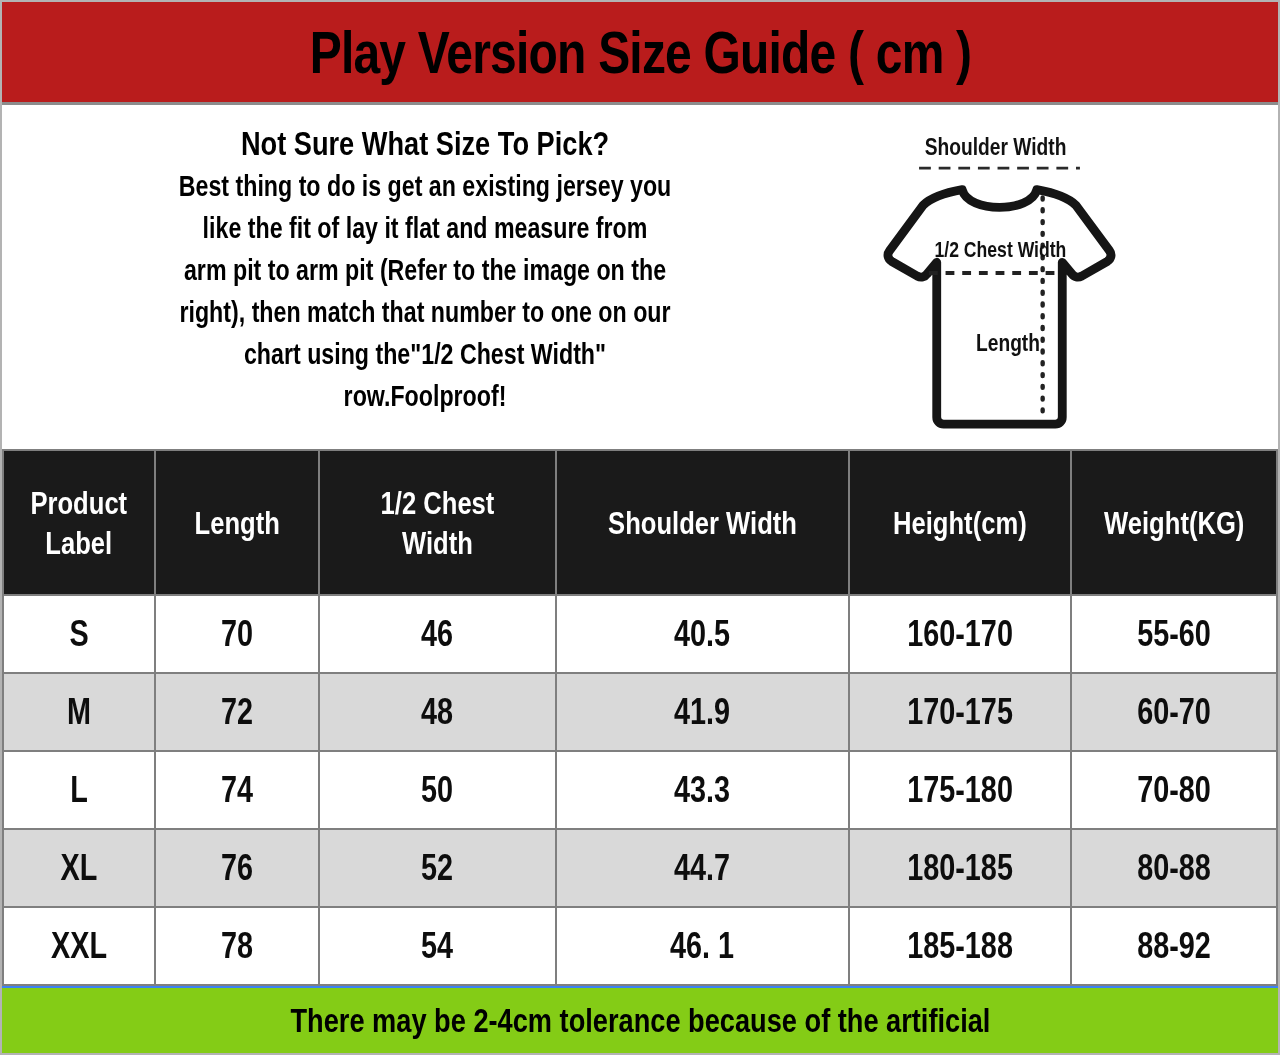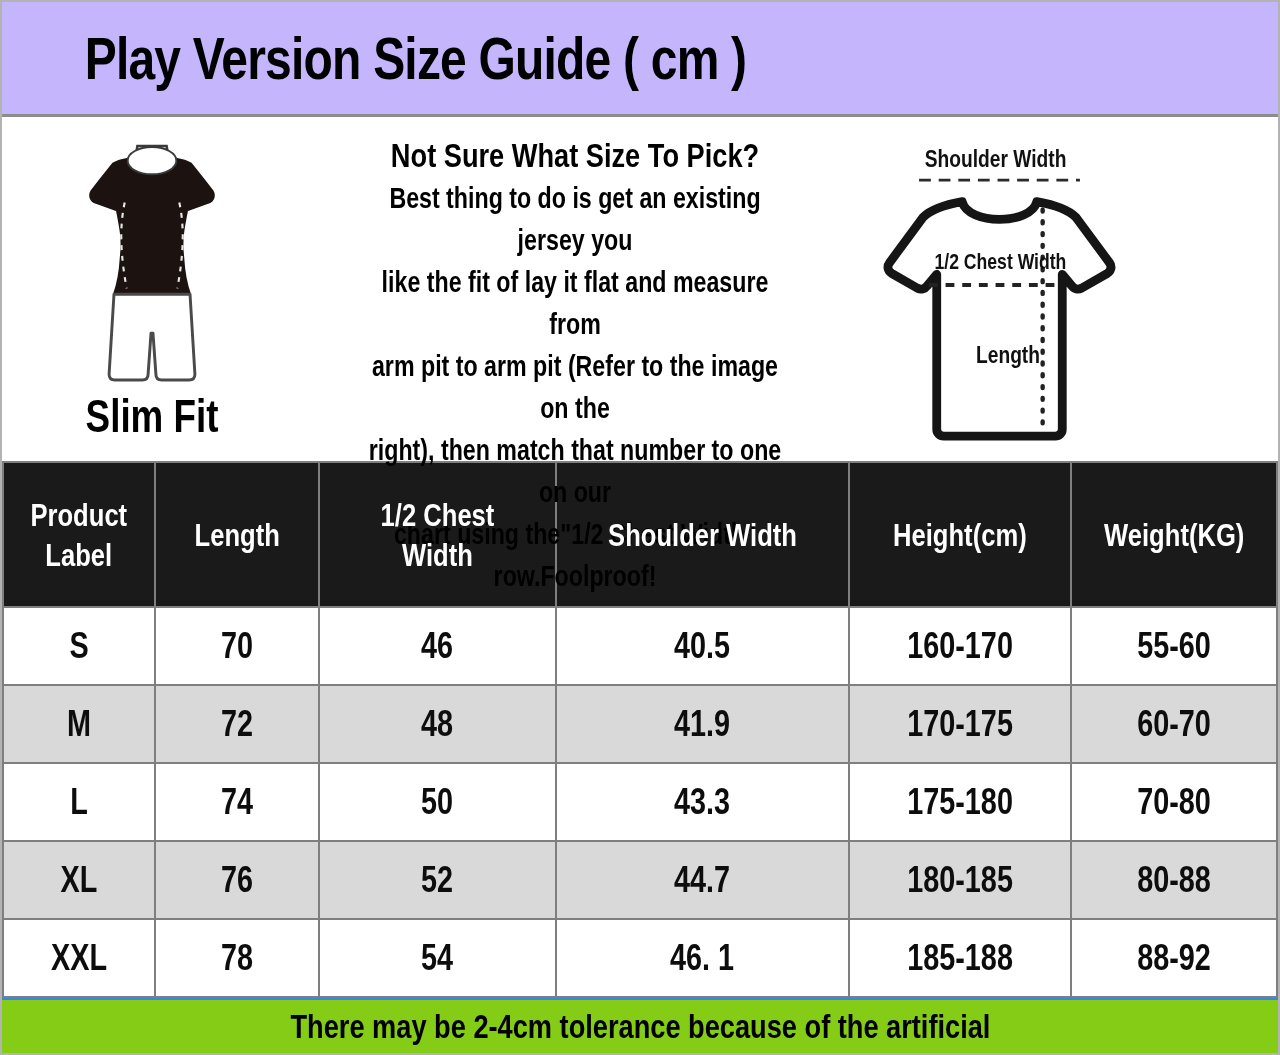--- a/index.html
+++ b/index.html
@@ -4,21 +4,21 @@
 <style>
   * { margin:0; padding:0; box-sizing:border-box; }
   html,body { background:#fff; }
   body { width:1280px; height:1055px; font-family:"Liberation Sans", sans-serif; color:#111; }
   .page { width:1280px; height:1055px; border:2px solid #b3b3b3; display:flex; flex-direction:column; overflow:hidden; background:#fff; }
 
   .squish { display:inline-block; transform:scaleX(0.8); transform-origin:50% 50%; white-space:nowrap; }
   .squish-block { display:block; transform:scaleX(0.8); transform-origin:50% 50%; }
 
   
-  .title-band { height:115px; background:#c4b5fd; border-bottom:3px solid #8c8c8c; display:flex; align-items:center; }
+  .title-band { height:103px; background:#b91c1c; border-bottom:3px solid #8c8c8c; display:flex; align-items:center; justify-content:center; }
   .title-band h1 { font-size:60px; font-weight:700; letter-spacing:-1px; color:#000; }
 
   
   .info { height:344px; display:flex; background:#fff; }
   .fit-col { width:300px; position:relative; }
   .fit-figure { position:absolute; left:72px; top:22px; }
   .fit-label { position:absolute; top:272px; left:0; width:300px; text-align:center; font-size:46px; font-weight:700; color:#000; }
 
   .help-col { flex:1; text-align:center; padding-top:16px; }
   .help-heading { font-size:34px; font-weight:700; color:#000; line-height:44px; }
@@ -48,31 +48,20 @@
 <body>
 
 <div class="page">
 
   <div class="title-band">
     <h1><span class="squish">Play Version Size Guide ( cm )</span></h1>
   </div>
 
   <div class="info">
 
-    <div class="fit-col">
-      <svg class="fit-figure" width="156" height="250" viewBox="0 0 160 250">
-        <path d="M62,22 L65,4 L95,4 L98,22" fill="#ffffff" stroke="#3a3a3a" stroke-width="2.5"></path>
-        <path d="M40,22 C55,13 105,13 120,22 C128,32 136,42 142,50 C145,55 143,60 138,62 L116,70 C112,90 110,100 112,118 C113,135 116,148 119,156 L41,156 C44,148 47,135 48,118 C50,100 48,90 44,70 L22,62 C17,60 15,55 18,50 C24,42 32,32 40,22 Z" fill="#1c1310" stroke="#1c1310" stroke-width="2" stroke-linejoin="round"></path>
-        <ellipse cx="80" cy="19" rx="25" ry="14" fill="#ffffff" stroke="#3a3a3a" stroke-width="2"></ellipse>
-        <path d="M52,62 C47,85 47,112 54,150" fill="none" stroke="#e6e6e6" stroke-width="2.2" stroke-dasharray="5 6"></path>
-        <path d="M108,62 C113,85 113,112 106,150" fill="none" stroke="#e6e6e6" stroke-width="2.2" stroke-dasharray="5 6"></path>
-        <path d="M41,156 L36,238 C36,242 38,244 42,244 L70,244 C74,244 76,242 76,238 L79,196 L81,196 L84,238 C84,242 86,244 90,244 L118,244 C122,244 124,242 124,238 L119,156 Z" fill="#ffffff" stroke="#4a4a4a" stroke-width="3" stroke-linejoin="round"></path>
-      </svg>
-      <div class="fit-label"><span class="squish">Slim Fit</span></div>
-    </div>
 
     <div class="help-col">
       <div class="help-heading squish-block">Not Sure What Size To Pick?</div>
       <div class="help-body squish-block">Best thing to do is get an existing jersey you
 like the fit of lay it flat and measure from
 arm pit to arm pit (Refer to the image on the
 right), then match that number to one on our
 chart using the"1/2 Chest Width"
 row.Foolproof!</div>
     </div>

